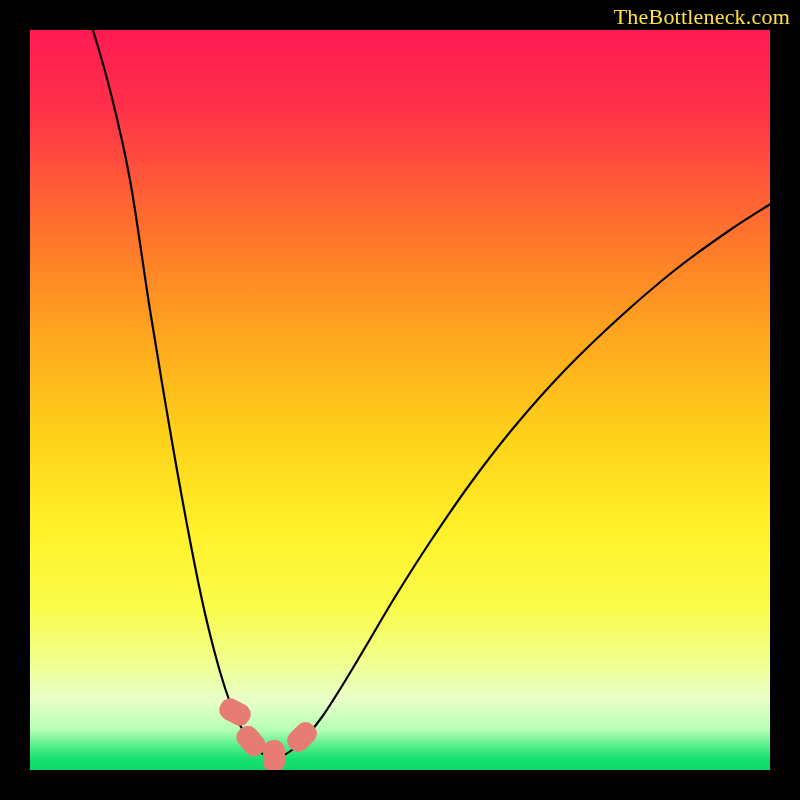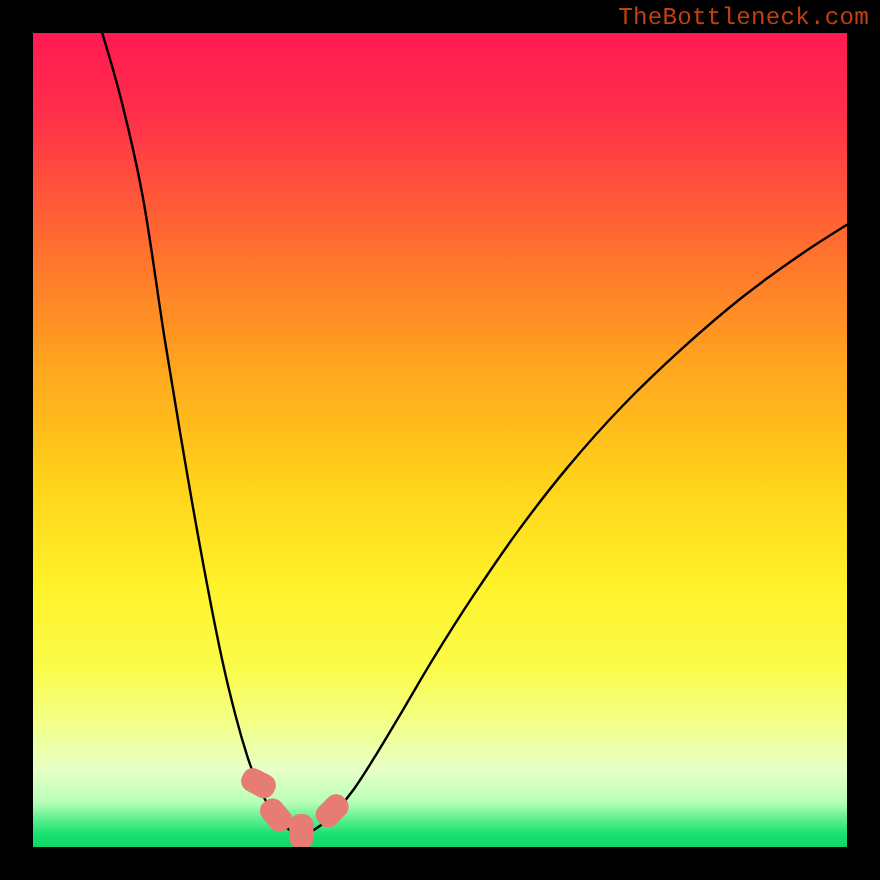--- a/index.html
+++ b/index.html
@@ -13,23 +13,23 @@
   .frame {
     position: relative;
     width: 800px;
     height: 800px;
     background: #000;
   }
   .watermark {
     position: absolute;
     top: 4px;
     right: 10px;
-    font-family: Liberation Mono, monospace;
+    font-family: Liberation Serif, serif;
     font-size: 22px;
-    color: #c2410c;
+    color: #fde047;
     font-weight: 500;
     letter-spacing: 0.2px;
     z-index: 10;
   }
   svg.plot {
     position: absolute;
     left: 30px;
     top: 30px;
     width: 740px;
     height: 740px;

